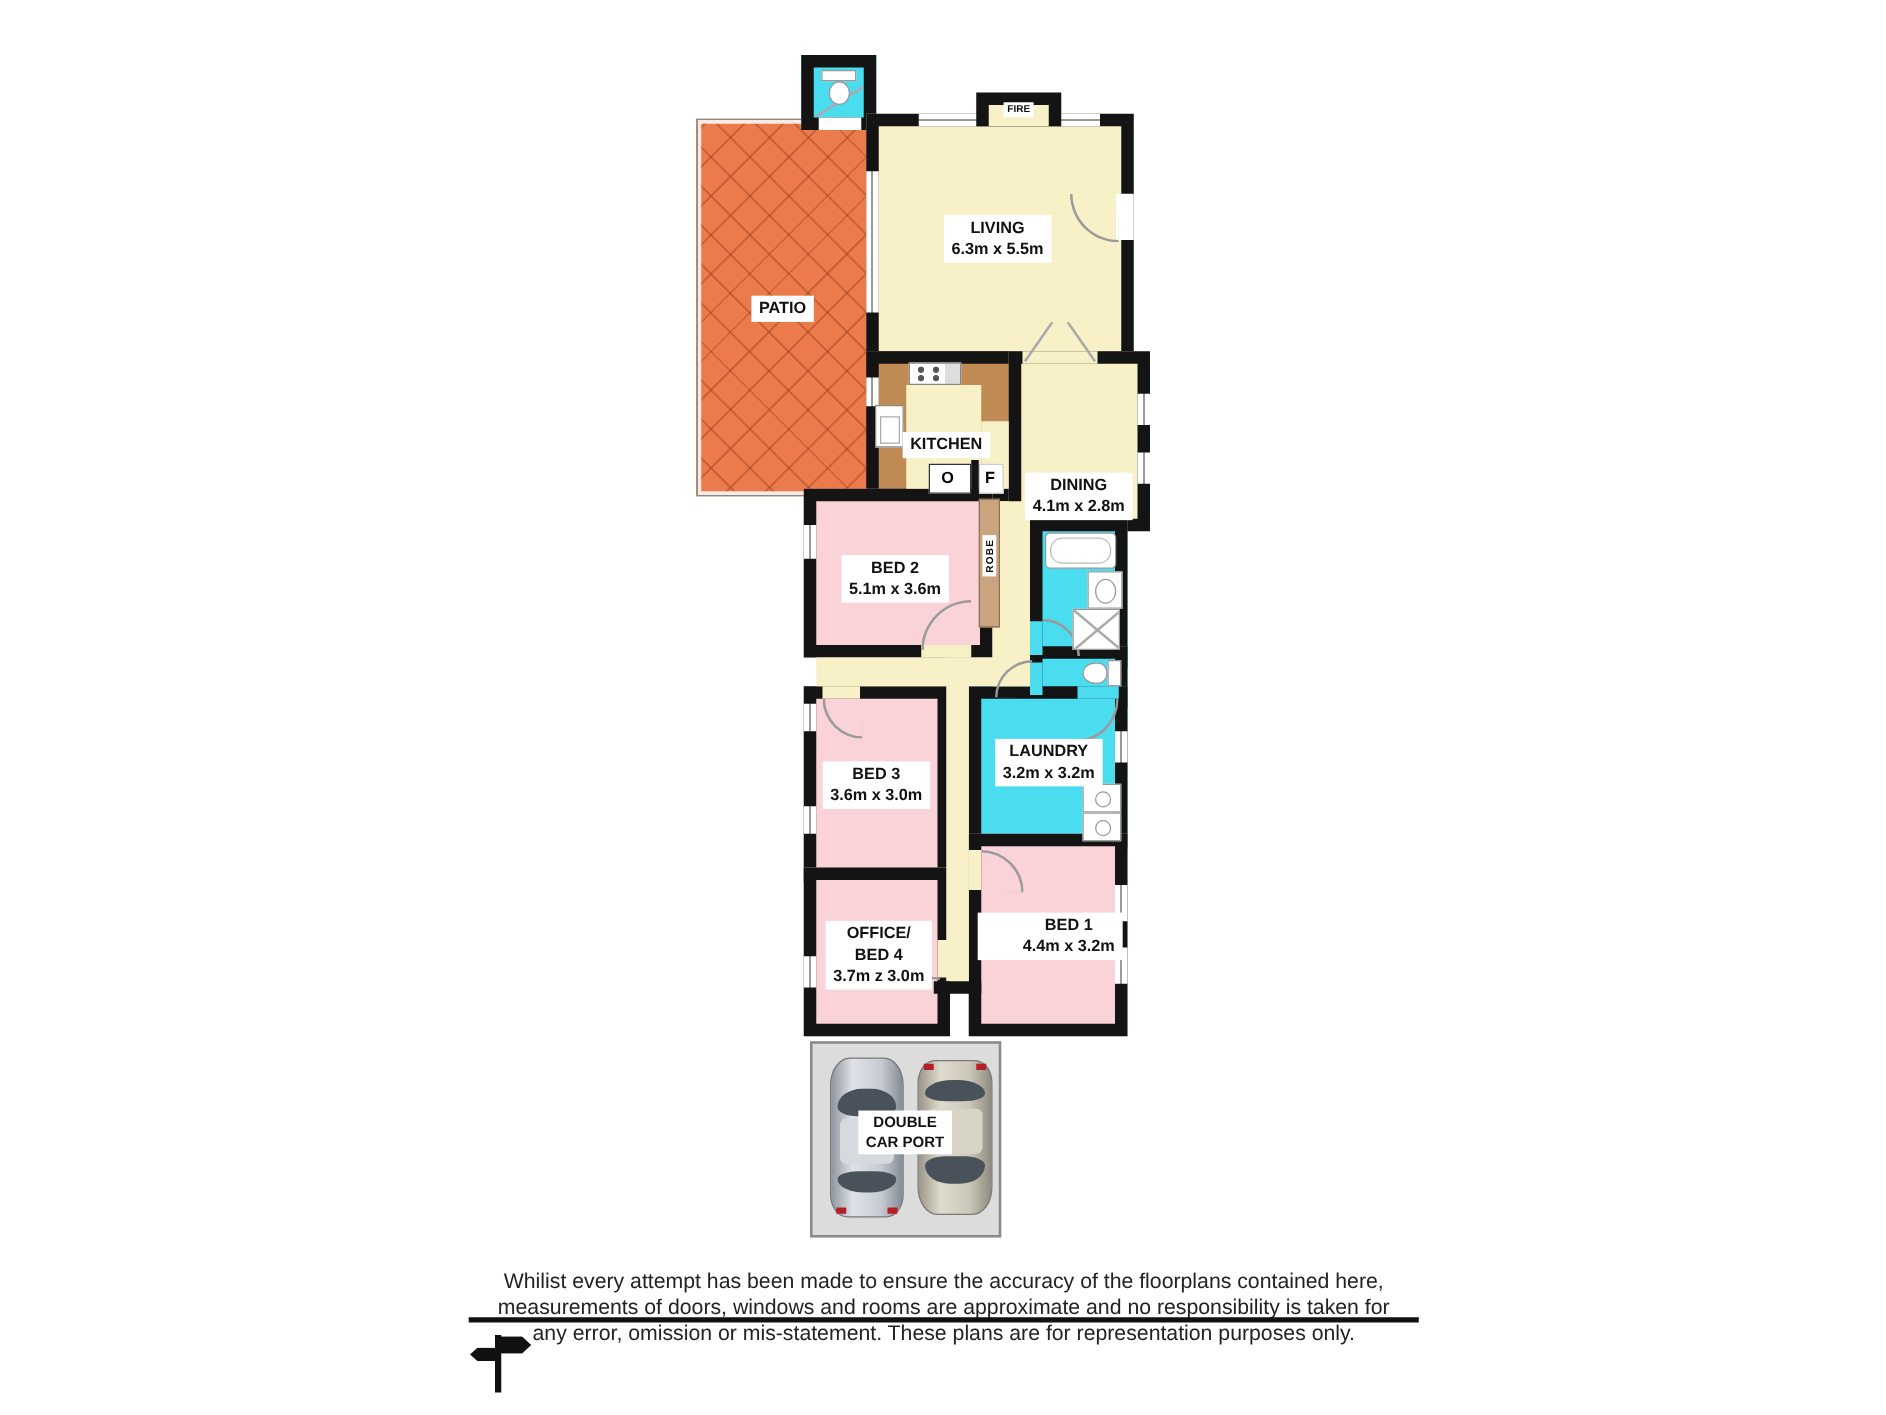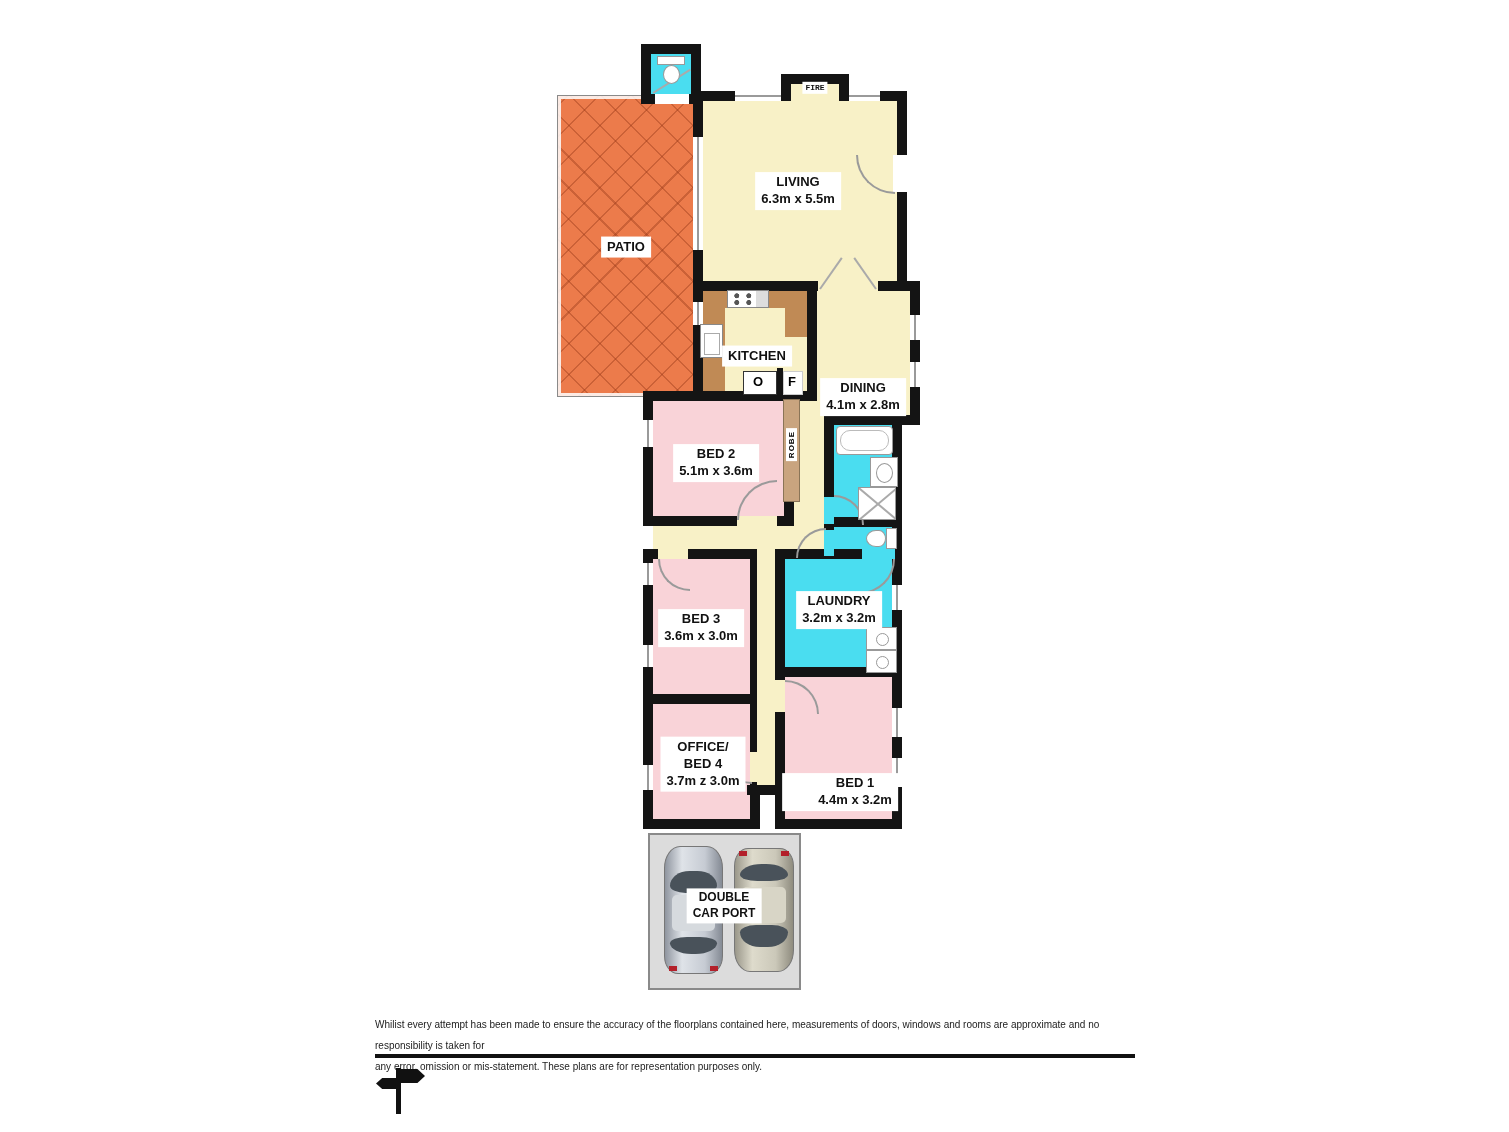--- a/index.html
+++ b/index.html
@@ -34,22 +34,22 @@
   .arc-bl{border-bottom:2px solid var(--arc);border-left:2px solid var(--arc);border-bottom-left-radius:100% 100%;}
   .arc-br{border-bottom:2px solid var(--arc);border-right:2px solid var(--arc);border-bottom-right-radius:100% 100%;}
   .fx{position:absolute;background:#fff;border:1.5px solid #999;box-sizing:border-box;z-index:23;}
   .leaf{position:absolute;height:2px;background:#aaa;z-index:22;}
   .car{position:absolute;border:1px solid #777;border-radius:16px 16px 14px 14px/22px 22px 18px 18px;z-index:12;}
   .car .wind{position:absolute;left:5px;right:5px;top:24px;height:22px;background:#49525a;border-radius:50% 50% 40% 40%/80% 80% 40% 40%;}
   .car .roof{position:absolute;left:7px;right:7px;top:48px;height:36px;border-radius:5px;}
   .car .rear{position:absolute;left:5px;right:5px;top:90px;height:17px;background:#49525a;border-radius:40% 40% 50% 50%/40% 40% 70% 70%;}
   .car .tl{position:absolute;width:8px;height:5px;background:#B3202A;}
   .carport-lbl{font-size:12px;}
-  .disc{position:absolute;left:375px;top:1014px;width:760px;text-align:left;
-        font-size:10px;line-height:21px;color:#222;z-index:5;}
+  .disc{position:absolute;left:375px;top:1014px;width:760px;text-align:center;
+        font-size:17px;line-height:21px;color:#222;z-index:5;}
   .divider{position:absolute;left:375px;top:1054px;width:760px;height:3px;background:#111;
            border-top:1px solid #111;box-shadow:0 -3px 0 -2px #111;z-index:5;}
   .addr{position:absolute;left:437px;top:1079px;font-size:24px;font-weight:bold;
         letter-spacing:0.5px;color:#111;z-index:5;}
   .signpost{position:absolute;left:375px;top:1062px;width:50px;height:54px;z-index:5;}
   .signpost .pole{position:absolute;left:21px;top:6px;width:5px;height:46px;background:#111;}
   .signpost .bR{position:absolute;left:23px;top:7px;width:27px;height:14px;background:#111;
       clip-path:polygon(0 0,72% 0,100% 50%,72% 100%,0 100%);}
   .signpost .bL{position:absolute;left:1px;top:16px;width:22px;height:11px;background:#111;
       clip-path:polygon(100% 0,28% 0,0 50%,28% 100%,100% 100%);}
@@ -182,21 +182,21 @@
   </div>
 
   <div class="car" style="left:734px;top:848px;width:58px;height:122px;background:linear-gradient(90deg,#9a978a,#dedbcc 30%,#cbc8b9 70%,#8f8c7f);transform:scaleY(-1);">
     <div class="wind"></div>
     <div class="roof" style="background:#d8d5c6;"></div>
     <div class="rear"></div>
     <div class="tl" style="left:4px;bottom:2px;"></div>
     <div class="tl" style="right:4px;bottom:2px;"></div>
   </div>
 
-  <div class="lbl lbl-sm" style="left:815px;top:88px;font-family:Liberation Mono, monospace;">
+  <div class="lbl lbl-sm" style="left:815px;top:88px;">
     <span class="ln">FIRE</span>
   </div>
   <div class="lbl" style="left:626px;top:247px;">
     <span class="ln">PATIO</span>
   </div>
   <div class="lbl" style="left:798px;top:191px;">
     <span class="ln">LIVING</span>
     <span class="ln">6.3m x 5.5m</span>
   </div>
   <div class="lbl" style="left:757px;top:356px;">
@@ -220,21 +220,21 @@
   </div>
   <div class="lbl" style="left:701px;top:628px;">
     <span class="ln">BED 3</span>
     <span class="ln">3.6m x 3.0m</span>
   </div>
   <div class="lbl" style="left:703px;top:764px;">
     <span class="ln">OFFICE/</span>
     <span class="ln">BED 4</span>
     <span class="ln">3.7m z 3.0m</span>
   </div>
-  <div class="lbl" style="left:840px;top:792px;padding-left:36px;">
+  <div class="lbl" style="left:840px;top:749px;padding-left:36px;">
     <span class="ln">BED 1</span>
     <span class="ln">4.4m x 3.2m</span>
   </div>
   <div class="lbl carport-lbl" style="left:724px;top:906px;">
     <span class="ln">DOUBLE</span>
     <span class="ln">CAR PORT</span>
   </div>
 
   <div class="disc">
     <span style="display:block;">Whilist every attempt has been made to ensure the accuracy of the floorplans contained here, measurements of doors, windows and rooms are approximate and no responsibility is taken for</span>

